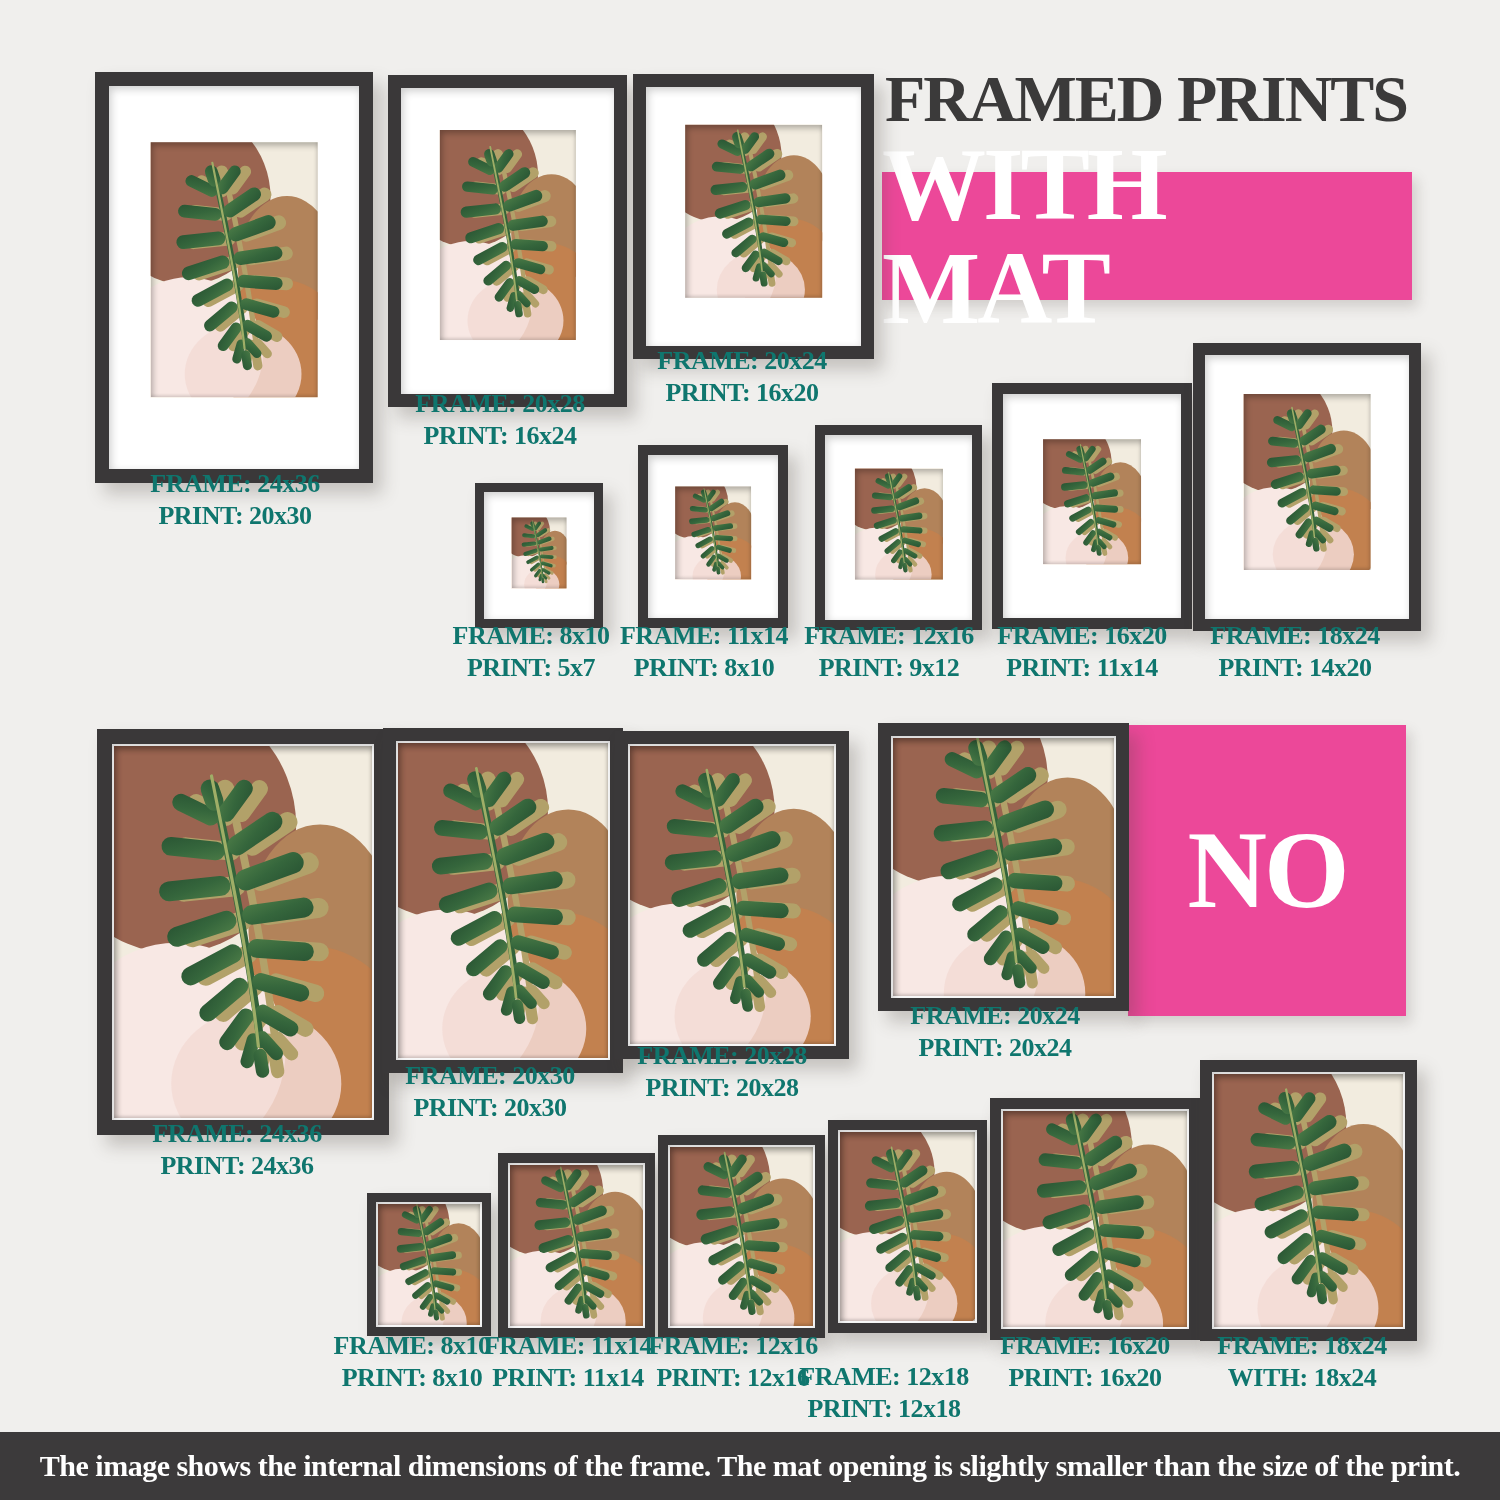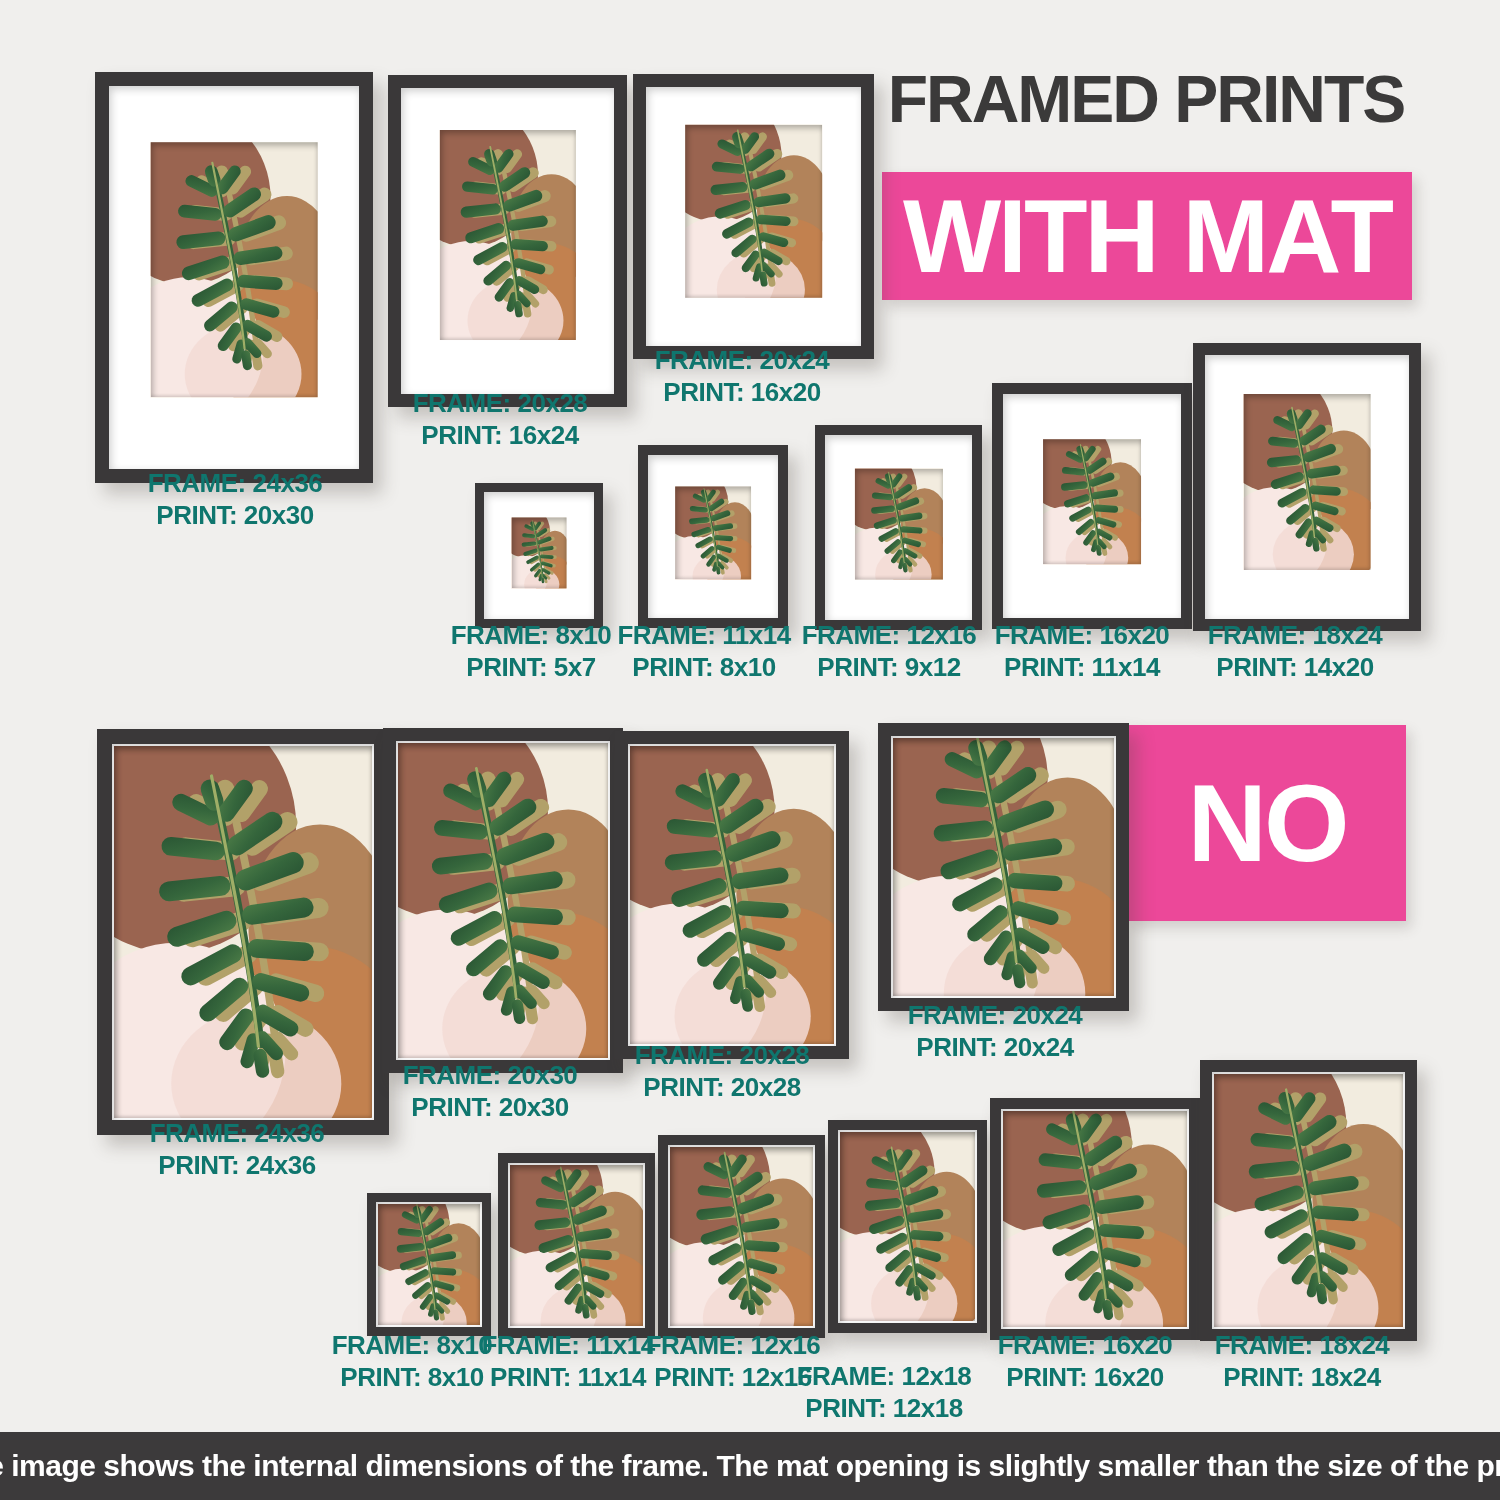--- a/index.html
+++ b/index.html
@@ -1,37 +1,37 @@
 <!DOCTYPE html>
 <html><head>
 <meta charset="utf-8">
 <style>
   html,body{margin:0;padding:0;}
   .stage{
     position:relative;width:1500px;height:1500px;overflow:hidden;
     background:#f0efed;
-    font-family:Liberation Sans, sans-serif;
+    font-family:Liberation Serif, serif;
   }
   
   .title{
     position:absolute;left:1146px;top:66px;transform:translateX(-50%);
     font-weight:bold;font-size:66px;line-height:1;letter-spacing:-2px;
     color:#3b3a3a;white-space:nowrap;
   }
   .band{
     position:absolute;background:#ec4899;color:#ffffff;
     display:flex;align-items:center;justify-content:center;
     font-weight:bold;box-shadow:5px 7px 12px rgba(70,62,55,.18);
   }
   .band.with-mat{
     left:882px;top:172px;width:530px;height:128px;
     font-size:104px;letter-spacing:-3px;line-height:1;
   }
   .band.no-mat{
-    left:1128px;top:725px;width:278px;height:196px;
+    left:1128px;top:725px;width:278px;height:291px;
     flex-direction:column;font-size:110px;letter-spacing:-3px;line-height:.97;
   }
   
   .frame{
     position:absolute;border-style:solid;border-color:#3a3839;background:#3a3839;
     box-shadow:9px 11px 16px rgba(70,62,55,.25);
   }
   .mat{position:absolute;inset:0;background:#ffffff;overflow:hidden;}
   .mat::after{content:"";position:absolute;inset:0;pointer-events:none;
     box-shadow:inset 2px 3px 9px rgba(0,0,0,.20);}
@@ -381,15 +381,15 @@
     <div class="mat">
       <div class="window full">
         <svg class="art" viewBox="0 0 200 280" preserveAspectRatio="xMidYMid slice">
           <use href="#artdef" xlink:href="#artdef"></use>
         </svg>
       </div>
     </div>
   </div>
     <div class="size-label" style="left: 1302px; top: 1330px;">
     <div>FRAME: 18x24</div>
-    <div>PRINT: 18x24</div>
+    <div>WITH: 18x24</div>
   </div>
   </div>
 
 </body></html>

